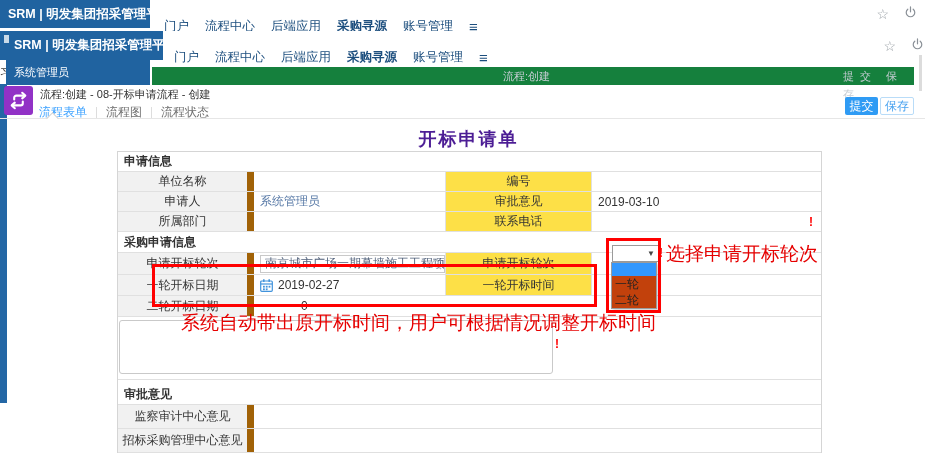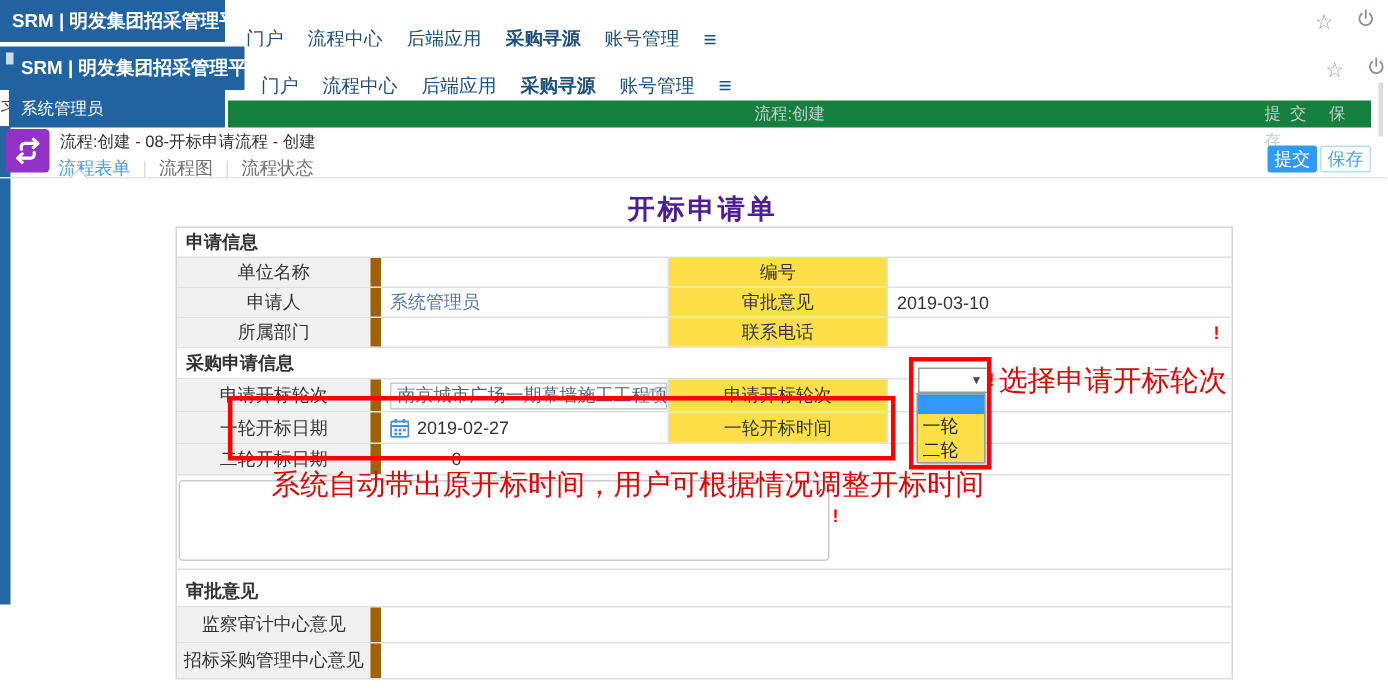--- a/index.html
+++ b/index.html
@@ -84,21 +84,21 @@
   .dateval{margin-left:5px;color:#333;}
   .timeval{position:absolute;left:47px;color:#333;}
   .ta{margin:3px 0 0 1px;width:432px;height:52px;border:1px solid #c9c9c9;border-radius:3px;
       background:#fff;position:relative;}
   #ta-req{position:absolute;left:437px;top:20px;}
 
   
   #sel{left:612px;top:245px;width:42px;height:15px;border:1px solid #9b9b9b;background:#fff;
        display:flex;align-items:center;justify-content:flex-end;padding-right:4px;
        font-size:8px;color:#444;z-index:5;cursor:pointer;}
-  #sel-list{left:611px;top:262px;width:44px;border:1px solid #9b9b9b;background:#fde047;
+  #sel-list{left:611px;top:262px;width:44px;border:1px solid #9b9b9b;background:#c2410c;
             box-shadow:2px 2px 3px rgba(0,0,0,.18);z-index:5;}
   .opt0{height:13px;background:#3297fd;}
   .opt{height:16px;font-size:12px;display:flex;align-items:center;padding-left:3px;color:#222;cursor:pointer;}
   #sel-req{left:659px;top:246px;z-index:6;font-size:12px;}
 
   
   .redbox{position:absolute;border:3px solid #ff0000;z-index:6;}
   #rb1{left:152px;top:264px;width:439px;height:37px;}
   #rb2{left:606px;top:238px;width:49px;height:69px;}
   .rednote{position:absolute;color:#e60000;font-family:"Liberation Serif",serif;

